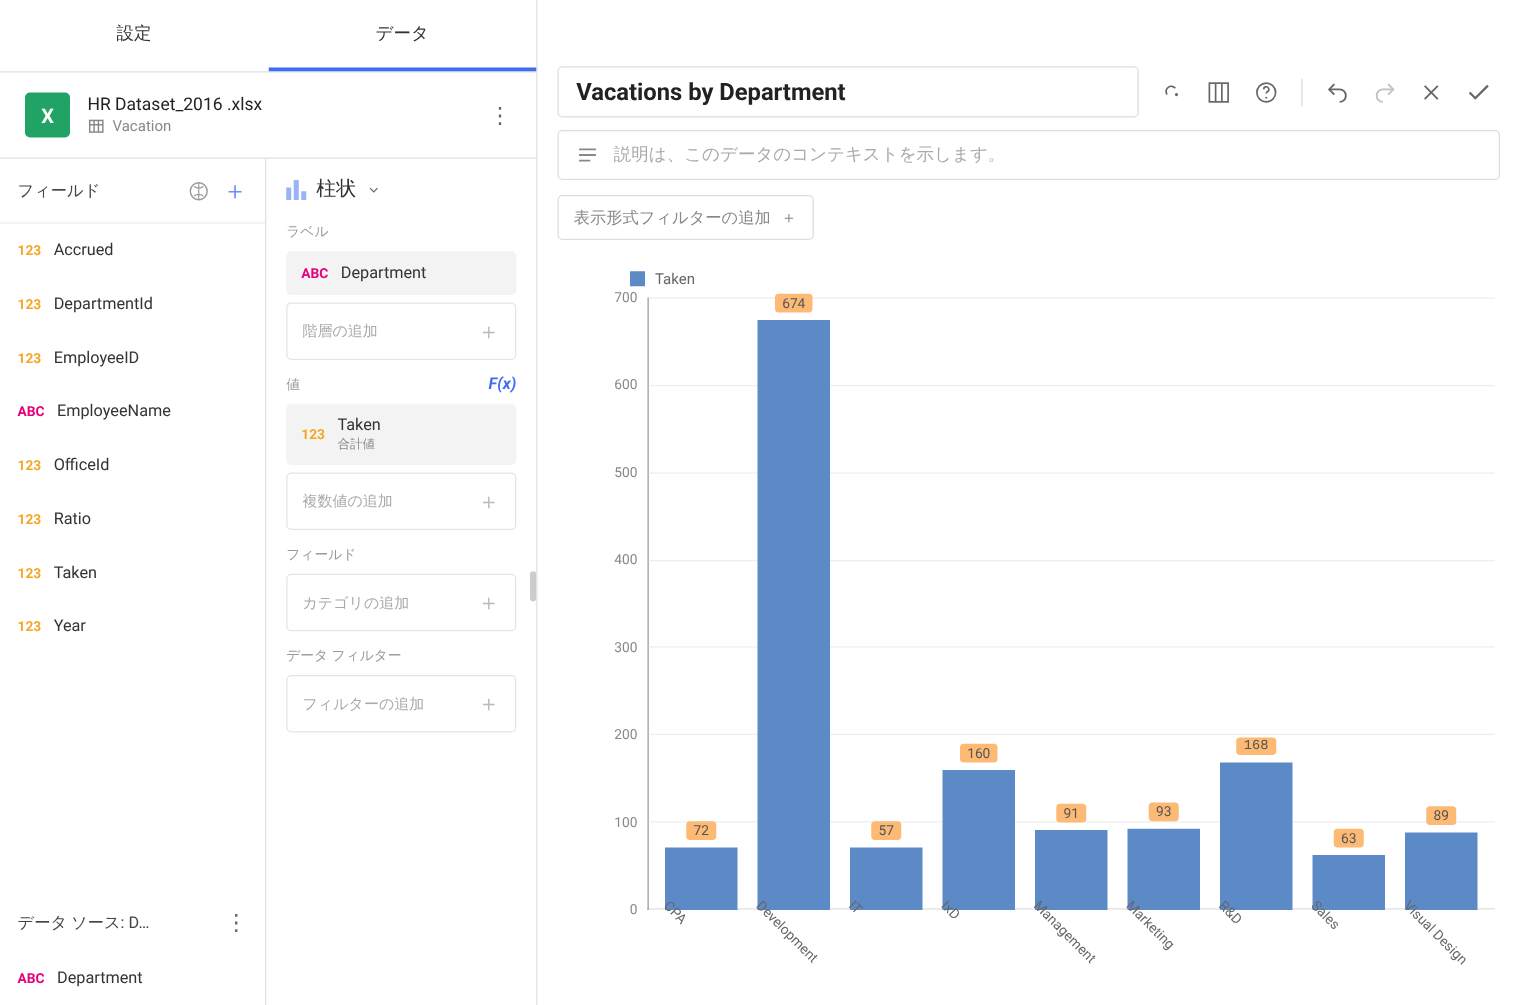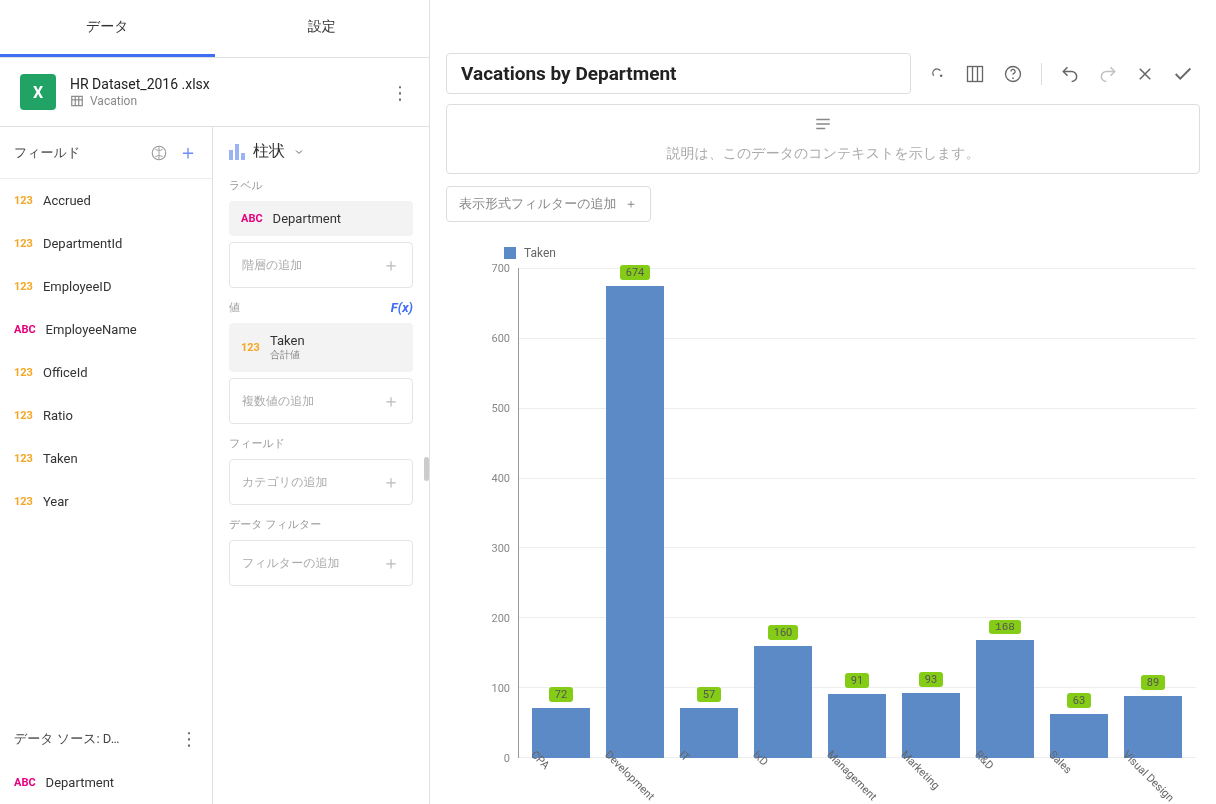--- a/index.html
+++ b/index.html
@@ -38,46 +38,46 @@
 .chip-sub { font-size: 10px; color: #888; }
 .drop-zone { border: 1px solid #e5e5e5; border-radius: 4px; padding: 10px 12px; display: flex; align-items: center; justify-content: space-between; margin-bottom: 6px; color: #aaa; font-size: 12px; }
 .drop-zone .add { color: #bbb; font-size: 18px; }
 .scroll-handle { position: absolute; right: 0; top: 330px; width: 5px; height: 24px; background: #ccc; border-radius: 3px; }
 .right-panel { flex: 1; display: flex; flex-direction: column; padding: 12px 16px 0; margin-top: 41px; }
 .viz-header { display: flex; align-items: center; gap: 10px; }
 .viz-title { flex: 1; border: 1px solid #ddd; border-radius: 4px; padding: 8px 14px; font-size: 19px; font-weight: 700; color: #222; }
 .toolbar { display: flex; gap: 18px; align-items: center; padding: 0 6px; }
 .toolbar-icon { color: #666; cursor: pointer; }
 .toolbar-sep { width: 1px; height: 22px; background: #ddd; }
-.viz-desc { border: 1px solid #ddd; border-radius: 4px; padding: 10px 14px; margin-top: 10px; display: flex; align-items: center; gap: 12px; color: #aaa; font-size: 14px; flex-direction: column; }
+.viz-desc { border: 1px solid #ddd; border-radius: 4px; padding: 10px 14px; margin-top: 10px; display: flex; align-items: center; gap: 12px; color: #aaa; font-size: 14px; }
 .filter-chip { display: inline-flex; align-items: center; gap: 8px; border: 1px solid #ddd; border-radius: 4px; padding: 8px 12px; margin-top: 12px; color: #888; font-size: 13px; cursor: pointer; }
 .chart-area { flex: 1; position: relative; padding: 20px 0 0 34px; }
 .legend { display: flex; align-items: center; gap: 8px; font-size: 12px; color: #666; margin: 4px 0 8px 24px; }
 .legend-swatch { width: 12px; height: 12px; background: #5c8ac6; }
 .plot { position: relative; height: 540px; }
 .y-axis { position: absolute; left: 0; top: 0; bottom: 50px; width: 38px; }
 .y-tick { position: absolute; right: 8px; font-size: 11px; color: #888; transform: translateY(-50%); }
 .grid { position: absolute; left: 38px; right: 4px; top: 0; bottom: 50px; border-left: 1px solid #999; border-bottom: 1px solid #999; }
 .h-line { position: absolute; left: 0; right: 0; height: 1px; background: #eee; }
 .bars { position: absolute; left: 38px; right: 4px; top: 0; bottom: 50px; display: flex; align-items: flex-end; padding: 0 8px; gap: 4px; }
 .bar-slot { flex: 1; display: flex; flex-direction: column; align-items: center; justify-content: flex-end; position: relative; height: 100%; }
-.bar-label { position: absolute; font-size: 11px; color: #555; background: #84cc16; border-radius: 3px; padding: 1px 6px; }
+.bar-label { position: absolute; font-size: 11px; color: #555; background: #fdba74; border-radius: 3px; padding: 1px 6px; }
 .bar { width: 58px; background: #5c8ac6; }
 .x-labels { position: absolute; left: 38px; right: 4px; bottom: 0; top: calc(100% - 48px); display: flex; padding: 0 8px; gap: 4px; }
 .x-label { flex: 1; font-size: 11px; color: #666; text-align: left; transform: rotate(45deg); transform-origin: 20px 8px; white-space: nowrap; }
 svg { display: block; }
 </style>
 </head>
 <body>
 
 <div class="app">
   <div class="left-panel">
     <div class="tabs">
+      <div class="tab">設定</div>
       <div class="tab active">データ</div>
-      <div class="tab">設定</div>
     </div>
     <div class="datasource-row">
       <div class="excel-icon">X</div>
       <div class="ds-meta">
         <div class="ds-name">HR Dataset_2016 .xlsx</div>
         <div class="ds-sub">
           <svg width="14" height="14" viewBox="0 0 24 24">
               <rect x="3" y="4" width="18" height="16" fill="none" stroke="#888" stroke-width="2"></rect>
               <line x1="3" y1="10" x2="21" y2="10" stroke="#888" stroke-width="2"></line>
               <line x1="9" y1="4" x2="9" y2="20" stroke="#888" stroke-width="2"></line>

